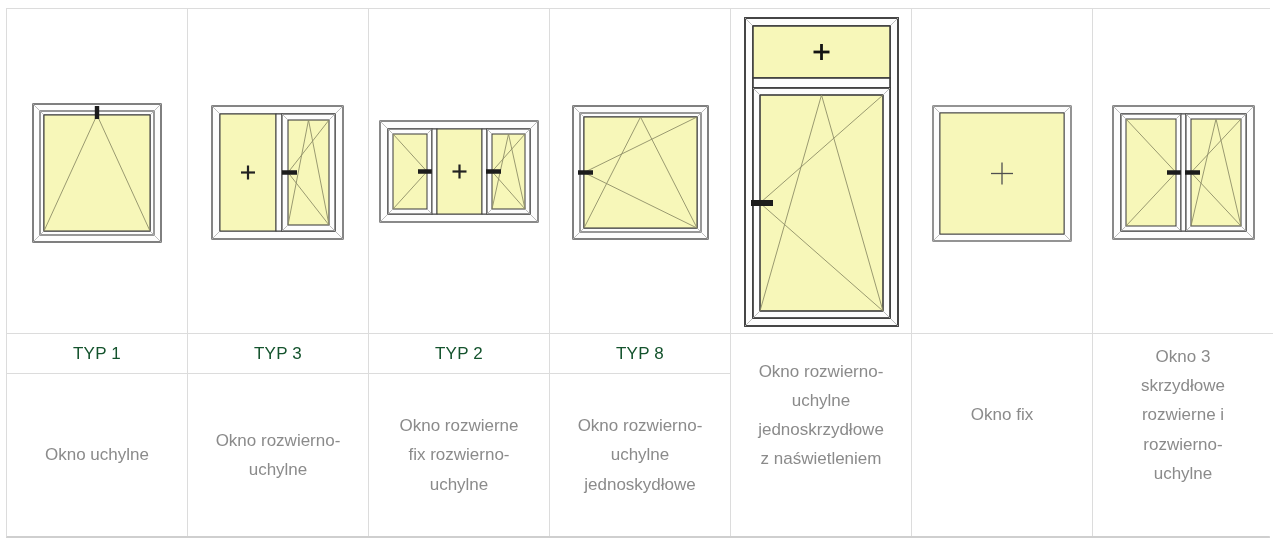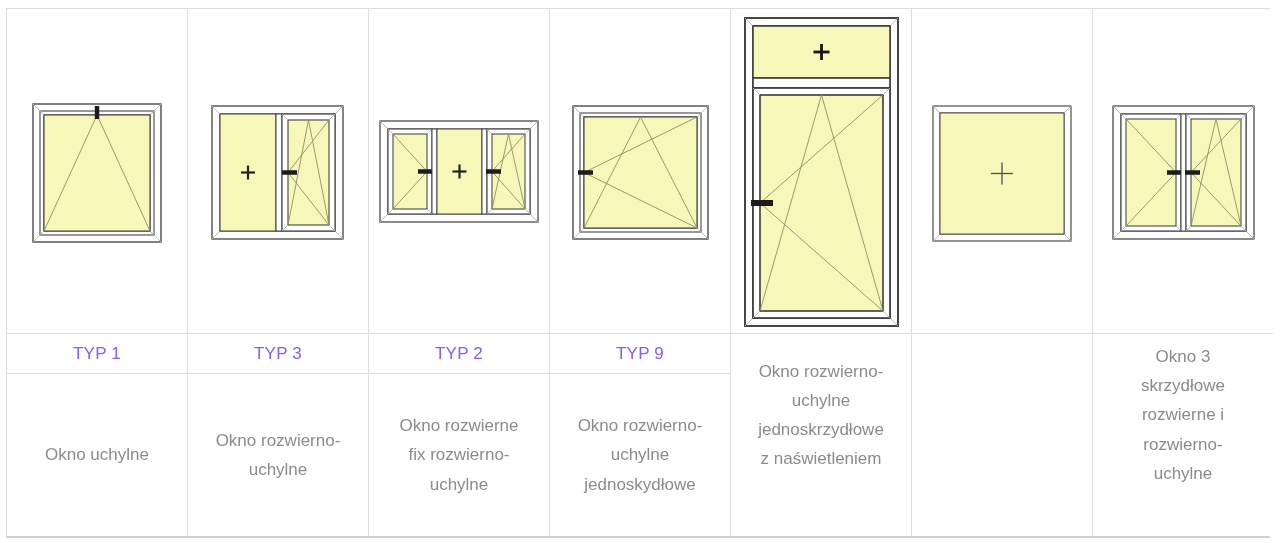--- a/index.html
+++ b/index.html
@@ -25,21 +25,21 @@
   .cell-diagram {
     height:325px;
     border-bottom:1px solid #dcdcdc;
     display:flex; justify-content:center; align-items:flex-start;
   }
   .cell-diagram svg { display:block; }
   .cell-typ {
     height:40px;
     border-bottom:1px solid #dcdcdc;
     display:flex; align-items:center; justify-content:center;
-    font-size:17px; color:#8b5cf6; letter-spacing:.2px;
+    font-size:17px; color:#14532d; letter-spacing:.2px;
   }
   .cell-desc {
     height:162px;
     display:flex; align-items:center; justify-content:center;
     text-align:center;
     font-size:17px; line-height:1.72; color:#8b8b8b;
     white-space:pre-line;
     padding:0 8px;
   }
 </style>
@@ -153,21 +153,21 @@
             <line x1="23" y1="230" x2="34" y2="219" stroke="#b5b5b5" stroke-width="0.9"></line>
             <line x1="158" y1="230" x2="147" y2="219" stroke="#b5b5b5" stroke-width="0.9"></line>
             <rect x="34" y="108" width="113" height="111" fill="#f7f7b9" stroke="#3d3d3d" stroke-width="1.04"></rect>
             <line x1="34" y1="219" x2="90.5" y2="108" stroke="#8f8f68" stroke-width="0.9"></line>
             <line x1="90.5" y1="108" x2="147" y2="219" stroke="#8f8f68" stroke-width="0.9"></line>
             <line x1="34" y1="163.5" x2="147" y2="108" stroke="#8f8f68" stroke-width="0.9"></line>
             <line x1="34" y1="163.5" x2="147" y2="219" stroke="#8f8f68" stroke-width="0.9"></line>
             <rect x="28" y="161.25" width="15" height="4.5" fill="#1c1c1c"></rect>
           </svg>
       </div>
-      <div class="cell-typ">TYP 9</div>
+      <div class="cell-typ">TYP 8</div>
       <div class="cell-desc">Okno rozwierno-
 uchylne
 jednoskydłowe</div>
     </div>
 
     <div class="col">
       <div class="cell-diagram">
         <svg width="180" height="325" viewBox="0 0 180 325">
             <rect x="14" y="9" width="153" height="308" fill="#fdfdfd" stroke="#3d3d3d" stroke-width="1.9"></rect>
             <rect x="22" y="17" width="137" height="292" fill="#fdfdfd" stroke="#3d3d3d" stroke-width="1.615"></rect>
@@ -205,20 +205,21 @@
             <rect x="28" y="104" width="124" height="121" fill="#fdfdfd" stroke="#3d3d3d" stroke-width="0.935"></rect>
             <line x1="21" y1="97" x2="28" y2="104" stroke="#b5b5b5" stroke-width="0.9"></line>
             <line x1="159" y1="97" x2="152" y2="104" stroke="#b5b5b5" stroke-width="0.9"></line>
             <line x1="21" y1="232" x2="28" y2="225" stroke="#b5b5b5" stroke-width="0.9"></line>
             <line x1="159" y1="232" x2="152" y2="225" stroke="#b5b5b5" stroke-width="0.9"></line>
             <rect x="28" y="104" width="124" height="121" fill="#f7f7b9" stroke="#3d3d3d" stroke-width="0.8800000000000001"></rect>
             <line x1="79" y1="164.5" x2="101" y2="164.5" stroke="#4f4f4f" stroke-width="1.3"></line>
             <line x1="90" y1="153.5" x2="90" y2="175.5" stroke="#4f4f4f" stroke-width="1.3"></line>
           </svg>
       </div>
+      <div class="cell-desc">Okno fix</div>
     </div>
 
     <div class="col">
       <div class="cell-diagram">
         <svg width="180" height="325" viewBox="0 0 180 325">
             <rect x="20" y="97" width="141" height="133" fill="#fdfdfd" stroke="#3d3d3d" stroke-width="1.2"></rect>
             <rect x="28" y="105" width="125" height="117" fill="#fdfdfd" stroke="#3d3d3d" stroke-width="1.02"></rect>
             <line x1="20" y1="97" x2="28" y2="105" stroke="#b5b5b5" stroke-width="0.9"></line>
             <line x1="161" y1="97" x2="153" y2="105" stroke="#b5b5b5" stroke-width="0.9"></line>
             <line x1="20" y1="230" x2="28" y2="222" stroke="#b5b5b5" stroke-width="0.9"></line>

